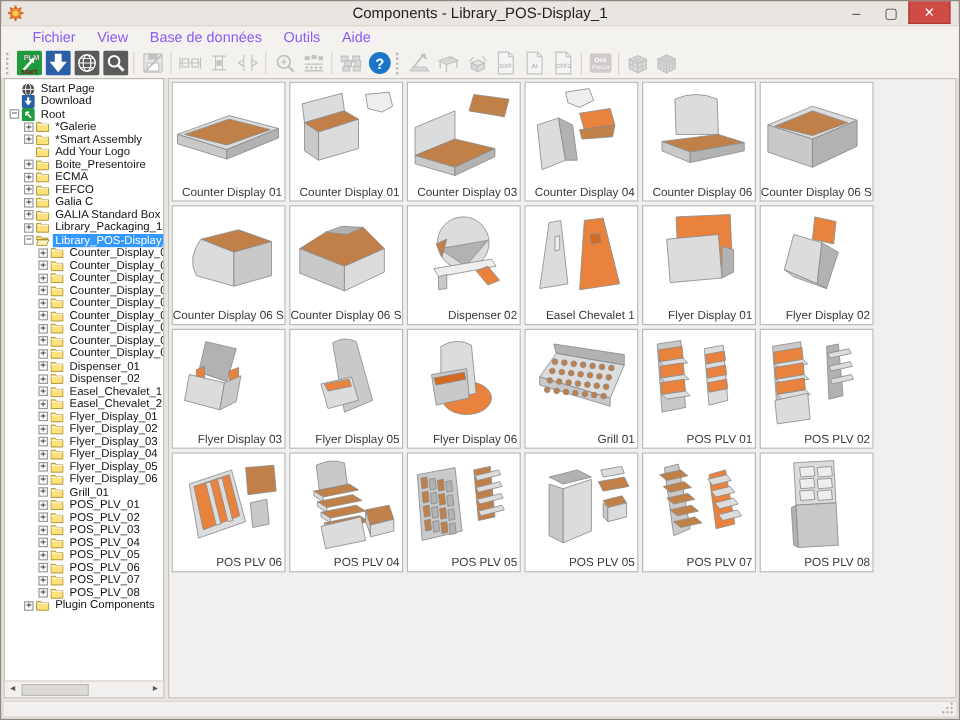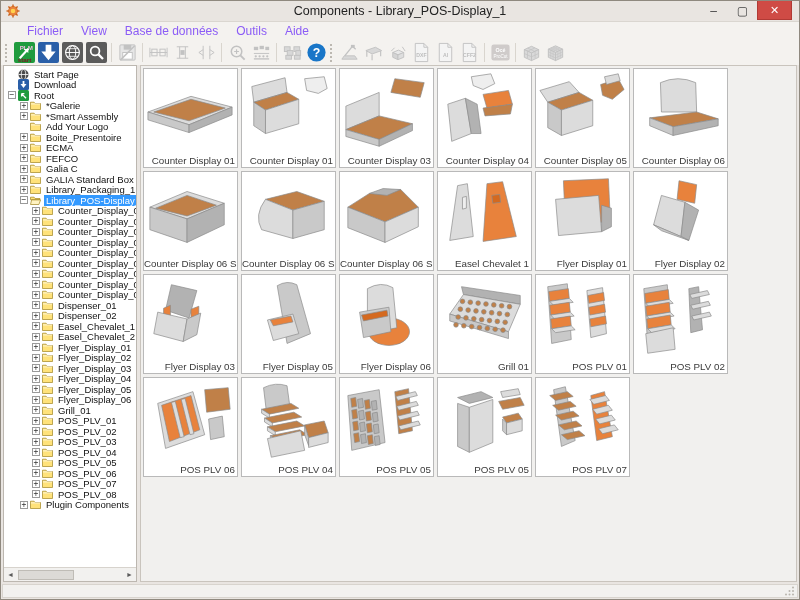--- a/index.html
+++ b/index.html
@@ -729,31 +729,20 @@
               <polygon points="34,4 54,1 58,11 46,17 36,13" fill="#eeeeee"></polygon>
               <polygon points="46,22 72,18 76,32 50,36" fill="#e8823c"></polygon>
               <polygon points="46,36 76,32 74,42 48,44" fill="#c08048"></polygon>
               <polygon points="10,32 28,26 34,62 14,70" fill="#dcdcdc"></polygon>
               <polygon points="28,26 40,32 44,62 34,62" fill="#b2b2b2"></polygon>
             </svg>
             <div class="clabel">Counter Display 04</div>
           </div>
           <div class="cell">
             <svg viewBox="0 0 95 80" preserveAspectRatio="xMidYMid meet">
-              <polygon points="66,12 84,6 90,17 78,27 68,23" fill="#c08048"></polygon>
-              <polygon points="70,4 84,1 86,8 72,12" fill="#dcdcdc"></polygon>
-              <polygon points="4,18 34,9 44,20 12,30" fill="#dcdcdc"></polygon>
-              <polygon points="12,30 44,20 58,28 26,38" fill="#c08048"></polygon>
-              <polygon points="12,30 26,38 26,64 12,56" fill="#c9c9c9"></polygon>
-              <polygon points="26,38 58,28 58,54 26,64" fill="#dcdcdc"></polygon>
-            </svg>
-            <div class="clabel">Counter Display 05</div>
-          </div>
-          <div class="cell">
-            <svg viewBox="0 0 95 80" preserveAspectRatio="xMidYMid meet">
               <path d="M28,40 L27,10 Q45,2 63,10 L64,40 Z" fill="#dcdcdc"></path>
               <polygon points="16,46 64,40 86,47 40,55" fill="#c08048"></polygon>
               <polygon points="16,46 40,55 40,64 16,54" fill="#c9c9c9"></polygon>
               <polygon points="40,55 86,47 86,54 40,64" fill="#b2b2b2"></polygon>
             </svg>
             <div class="clabel">Counter Display 06</div>
           </div>
           <div class="cell">
             <svg viewBox="0 0 95 80" preserveAspectRatio="xMidYMid meet">
               <polygon points="6,32 44,16 82,28 44,44" fill="#dcdcdc"></polygon>
@@ -772,20 +761,31 @@
             <div class="clabel">Counter Display 06 S2</div>
           </div>
           <div class="cell">
             <svg viewBox="0 0 95 80" preserveAspectRatio="xMidYMid meet">
               <polygon points="8,32 30,18 62,14 80,32 46,47" fill="#c08048"></polygon>
               <polygon points="8,32 46,47 46,68 8,53" fill="#c9c9c9"></polygon>
               <polygon points="46,47 80,32 80,52 46,68" fill="#dcdcdc"></polygon>
               <polygon points="30,18 44,13 62,14 48,20" fill="#b2b2b2"></polygon>
             </svg>
             <div class="clabel">Counter Display 06 S3</div>
+          </div>
+          <div class="cell">
+            <svg viewBox="0 0 95 80" preserveAspectRatio="xMidYMid meet">
+              <circle cx="47" cy="27" r="22" fill="#dcdcdc"></circle>
+              <path d="M27,32 L68,25 L49,47 Z" fill="#b2b2b2"></path>
+              <polygon points="24,28 33,24 29,39" fill="#c08048"></polygon>
+              <polygon points="22,49 71,41 75,47 26,56" fill="#eeeeee"></polygon>
+              <polygon points="26,56 33,54 33,66 26,67" fill="#c9c9c9"></polygon>
+              <polygon points="58,51 68,47 78,59 68,63" fill="#e8823c"></polygon>
+            </svg>
+            <div class="clabel">Dispenser 02</div>
           </div>
           <div class="cell">
             <svg viewBox="0 0 95 80" preserveAspectRatio="xMidYMid meet">
               <polygon points="20,10 30,8 36,62 12,66" fill="#dcdcdc"></polygon>
               <polygon points="25,22 29,21 29,33 25,34" fill="#eeeeee"></polygon>
               <polygon points="50,8 66,6 80,62 46,67" fill="#e8823c"></polygon>
               <polygon points="55,20 63,19 64,27 56,28" fill="#d4691f"></polygon>
             </svg>
             <div class="clabel">Easel Chevalet 1</div>
           </div>
@@ -980,20 +980,34 @@
               <polygon points="23,44 41,40 47,45 29,49" fill="#c08048"></polygon>
               <polygon points="26,54 44,50 50,55 32,59" fill="#c08048"></polygon>
               <polygon points="56,14 70,10 78,56 62,60" fill="#e8823c"></polygon>
               <polygon points="55,18 71,14 75,19 59,23" fill="#dcdcdc"></polygon>
               <polygon points="58,28 74,24 78,29 62,33" fill="#dcdcdc"></polygon>
               <polygon points="61,38 77,34 81,39 65,43" fill="#dcdcdc"></polygon>
               <polygon points="64,48 80,44 84,49 68,53" fill="#dcdcdc"></polygon>
             </svg>
             <div class="clabel">POS PLV 07</div>
           </div>
+          <div class="cell">
+            <svg viewBox="0 0 95 80" preserveAspectRatio="xMidYMid meet">
+              <polygon points="28,4 62,2 64,38 30,40" fill="#dcdcdc"></polygon>
+              <polygon points="33,8 45,7 46,15 34,16" fill="#eeeeee"></polygon>
+              <polygon points="48,8 60,7 61,15 49,16" fill="#eeeeee"></polygon>
+              <polygon points="33,18 45,17 46,25 34,26" fill="#eeeeee"></polygon>
+              <polygon points="48,18 60,17 61,25 49,26" fill="#eeeeee"></polygon>
+              <polygon points="33,28 45,27 46,35 34,36" fill="#eeeeee"></polygon>
+              <polygon points="48,28 60,27 61,35 49,36" fill="#eeeeee"></polygon>
+              <polygon points="26,42 30,40 32,76 28,74" fill="#b2b2b2"></polygon>
+              <polygon points="30,40 64,38 66,74 32,76" fill="#c9c9c9"></polygon>
+            </svg>
+            <div class="clabel">POS PLV 08</div>
+          </div>
         </div>
     </div>
   </div>
 
   <div class="statusbar">
     <span>
       <svg width="10" height="11" viewBox="0 0 10 11">
           <g fill="#b9b5ae">
             <circle cx="8" cy="2.5" r="1"></circle>
             <circle cx="8" cy="6" r="1"></circle>

